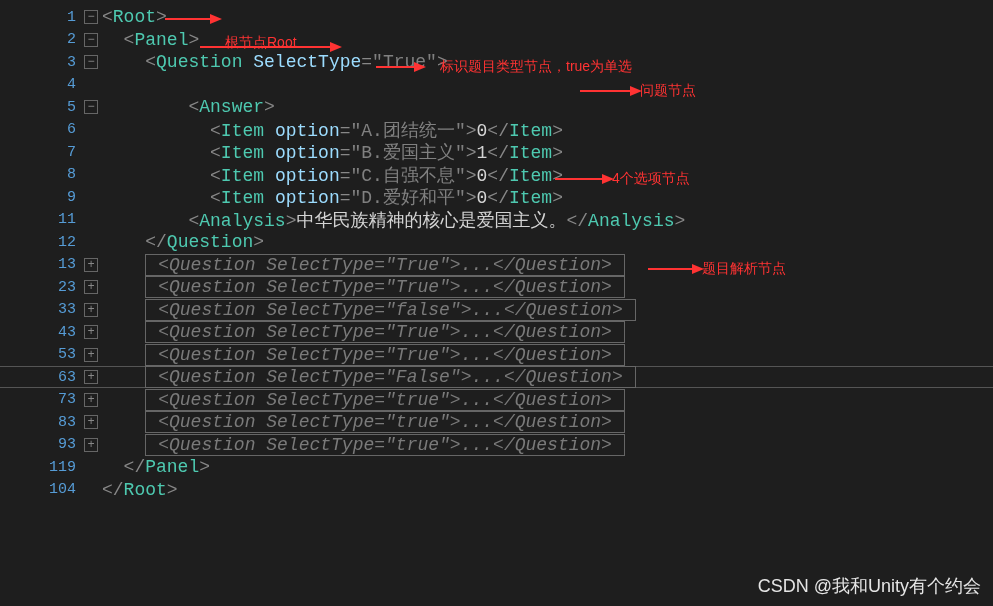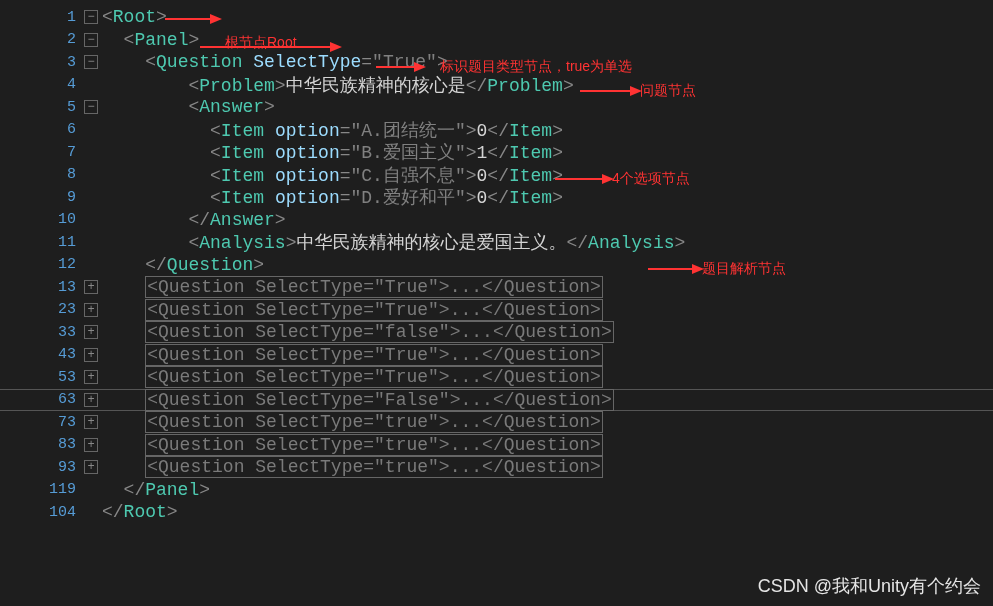--- a/index.html
+++ b/index.html
@@ -38,22 +38,23 @@
 .nofold { width: 14px; margin-right: 4px; }
 .code { white-space: pre; position: relative; font-size: 18px; }
 .brk { color: #888; }
 .tag { color: #4ec9b0; }
 .attr { color: #9cdcfe; }
 .str { color: #808080; }
 .txt { color: #d4d4d4; }
 .collapsed-box {
   display: inline-block;
   border: 1px solid #666;
-  padding: 0 1px;
+  padding: 0 12px;
   color: #7a7a7a;
+  font-style: italic;
 }
 .highlight-line {
   position: absolute;
   left: 0;
   right: 0;
   height: 22px;
   border-top: 1px solid #555;
   border-bottom: 1px solid #555;
   pointer-events: none;
 }
@@ -99,21 +100,20 @@
       <div class="code"><span>  </span><span class="brk">&lt;</span><span class="tag">Panel</span><span class="brk">&gt;</span></div>
     </div>
     <div class="line">
       <div class="linenum">3</div>
       <div class="fold">−</div>
       <div class="code"><span>    </span><span class="brk">&lt;</span><span class="tag">Question</span><span class="txt"> </span><span class="attr">SelectType</span><span class="brk">=</span><span class="str">"True"</span><span class="brk">&gt;</span></div>
     </div>
     <div class="line">
       <div class="linenum">4</div>
       <div class="nofold"></div>
-      <div class="code"><span>        </span><span class="brk">&lt;</span><span class="tag">Problem</span><span class="brk">&gt;</span><span class="txt">中华民族精神的核心是</span><span class="brk">&lt;/</span><span class="tag">Problem</span><span class="brk">&gt;</span></div>
     </div>
     <div class="line">
       <div class="linenum">5</div>
       <div class="fold">−</div>
       <div class="code"><span>        </span><span class="brk">&lt;</span><span class="tag">Answer</span><span class="brk">&gt;</span></div>
     </div>
     <div class="line">
       <div class="linenum">6</div>
       <div class="nofold"></div>
       <div class="code"><span>          </span><span class="brk">&lt;</span><span class="tag">Item</span><span class="txt"> </span><span class="attr">option</span><span class="brk">=</span><span class="str">"A.团结统一"</span><span class="brk">&gt;</span><span class="txt">0</span><span class="brk">&lt;/</span><span class="tag">Item</span><span class="brk">&gt;</span></div>
@@ -125,25 +125,20 @@
     </div>
     <div class="line">
       <div class="linenum">8</div>
       <div class="nofold"></div>
       <div class="code"><span>          </span><span class="brk">&lt;</span><span class="tag">Item</span><span class="txt"> </span><span class="attr">option</span><span class="brk">=</span><span class="str">"C.自强不息"</span><span class="brk">&gt;</span><span class="txt">0</span><span class="brk">&lt;/</span><span class="tag">Item</span><span class="brk">&gt;</span></div>
     </div>
     <div class="line">
       <div class="linenum">9</div>
       <div class="nofold"></div>
       <div class="code"><span>          </span><span class="brk">&lt;</span><span class="tag">Item</span><span class="txt"> </span><span class="attr">option</span><span class="brk">=</span><span class="str">"D.爱好和平"</span><span class="brk">&gt;</span><span class="txt">0</span><span class="brk">&lt;/</span><span class="tag">Item</span><span class="brk">&gt;</span></div>
-    </div>
-    <div class="line">
-      <div class="linenum">10</div>
-      <div class="nofold"></div>
-      <div class="code"><span>        </span><span class="brk">&lt;/</span><span class="tag">Answer</span><span class="brk">&gt;</span></div>
     </div>
     <div class="line">
       <div class="linenum">11</div>
       <div class="nofold"></div>
       <div class="code"><span>        </span><span class="brk">&lt;</span><span class="tag">Analysis</span><span class="brk">&gt;</span><span class="txt">中华民族精神的核心是爱国主义。</span><span class="brk">&lt;/</span><span class="tag">Analysis</span><span class="brk">&gt;</span></div>
     </div>
     <div class="line">
       <div class="linenum">12</div>
       <div class="nofold"></div>
       <div class="code"><span>    </span><span class="brk">&lt;/</span><span class="tag">Question</span><span class="brk">&gt;</span></div>

